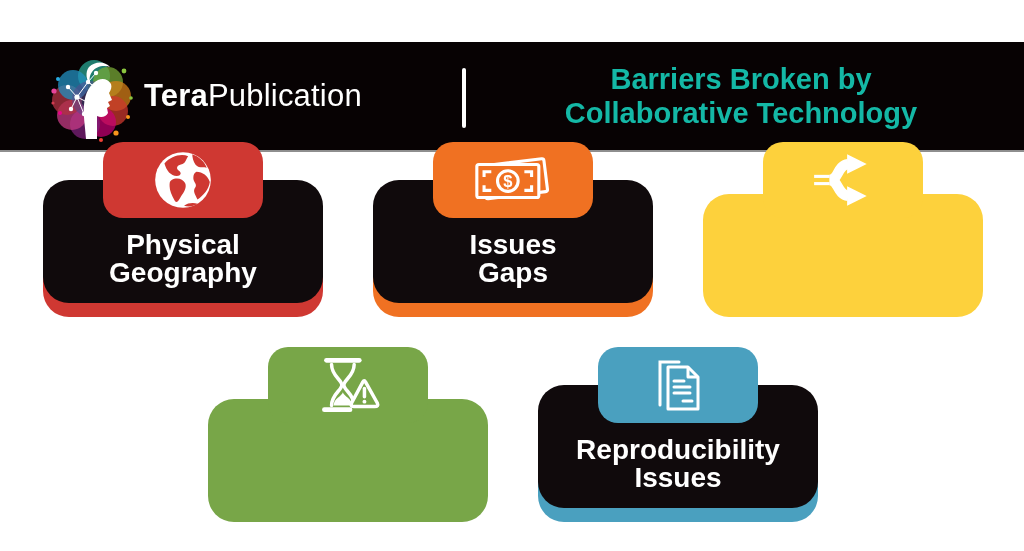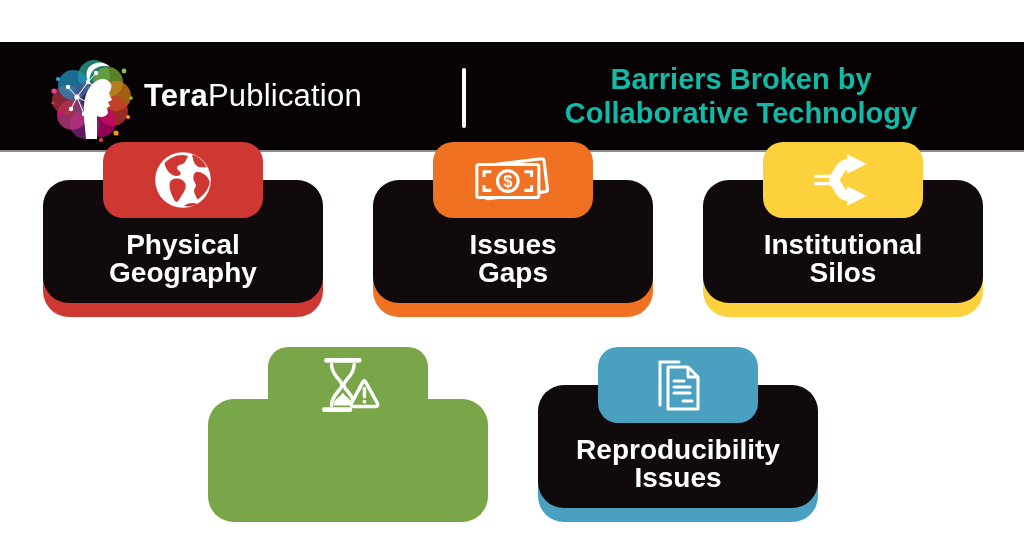--- a/index.html
+++ b/index.html
@@ -168,24 +168,20 @@
           <path d="M66 35 V40 H59"></path>
           <circle cx="43" cy="31" r="10"></circle>
         </g>
         <text x="43" y="37" text-anchor="middle" font-family="Liberation Sans, sans-serif" font-size="16" font-weight="700" fill="#ffffff">$</text>
       </svg>
     </div>
   </div>
 
   <div class="card c3" style="--accent: #fdd13c;">
     <div class="shadow"></div>
-    <div class="body">
-      <span>Institutional</span>
-      <span>Silos</span>
-    </div>
     <div class="tab">
       <svg viewBox="0 0 64 64" width="66" height="66">
         <g stroke="#ffffff" stroke-width="3" fill="none">
           <path d="M4 28.5 H19"></path>
           <path d="M4 35.5 H19"></path>
         </g>
         <g stroke="#ffffff" stroke-width="10" fill="none">
           <path d="M19 32 C28 32 26 18 37 16.5"></path>
           <path d="M19 32 C28 32 26 46 37 47.5"></path>
         </g>

